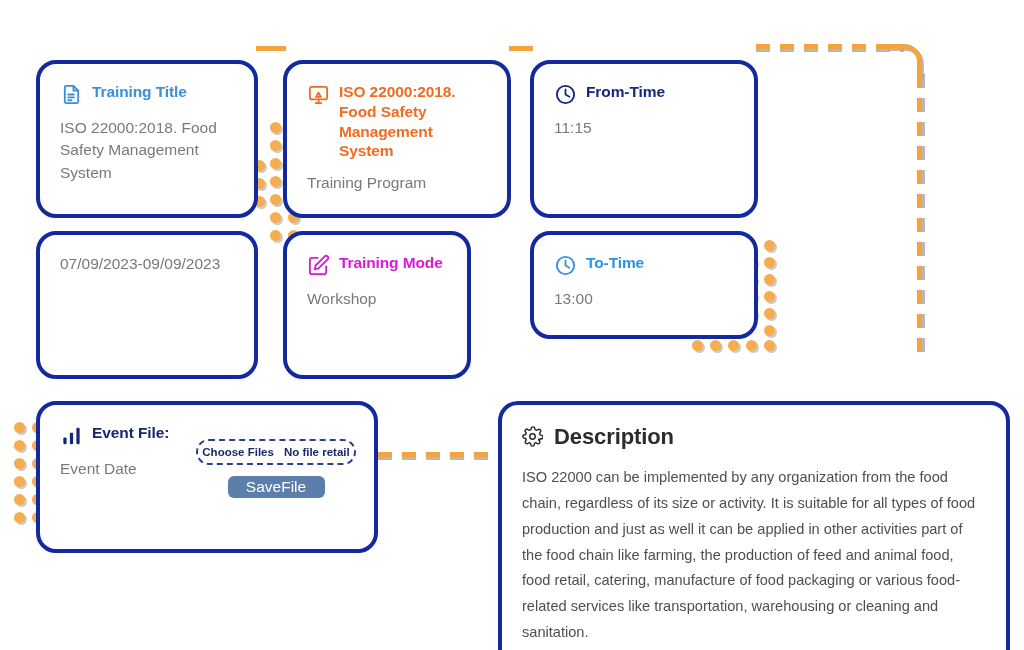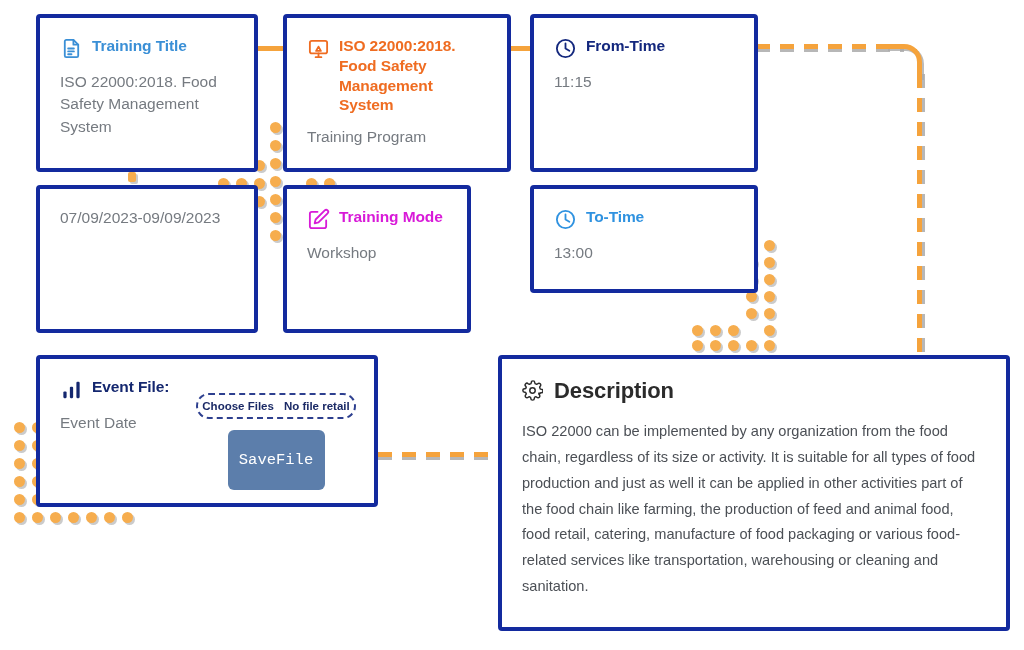--- a/index.html
+++ b/index.html
@@ -45,22 +45,23 @@
     width: 11px; height: 11px; border-radius: 50%;
     background: #f6ad4e;
     box-shadow: 2px 2px 0 rgba(160,160,160,.55);
   }
 
   
   .card {
     position: absolute; z-index: 3;
     background: #ffffff;
     border: 4px solid #132a9e;
-    border-radius: 4px;
+    border-radius: 20px;
     padding: 18px 20px 14px 20px;
+    margin-top: 46px;
   }
   .card-head {
     display: flex; align-items: flex-start; gap: 9px;
     margin-bottom: 11px;
   }
   .card-head .ico {
     flex: 0 0 auto; width: 23px; height: 23px;
     display: block; margin-top: 1px;
   }
   .card-head .ttl {
@@ -105,24 +106,24 @@
   .file-picker {
     display: flex; align-items: center; justify-content: center; gap: 10px;
     border: 2px dashed #2d3f8f;
     border-radius: 20px;
     padding: 5px 12px;
     font-size: 11.5px; font-weight: bold; color: #1b2a66;
     background: #fff; white-space: nowrap;
   }
   .save-btn {
     margin: 11px auto 0 auto;
-    display: block; width: 97px; padding: 21px 0;
+    display: block; width: 97px; padding: 2px 0;
     background: #5c7eab; color: #ffffff;
     border: none; border-radius: 6px;
-    font-size: 15.5px; font-family: Liberation Mono, monospace;
+    font-size: 15.5px; font-family: Liberation Sans, sans-serif;
     cursor: pointer;
   }
 
   
   .c-desc .card-head { margin-bottom: 14px; align-items: center; }
   .c-desc .ttl { font-size: 22px; }
   .desc-text {
     font-size: 14.6px; color: #4b4f55; line-height: 1.77;
   }
 </style>

